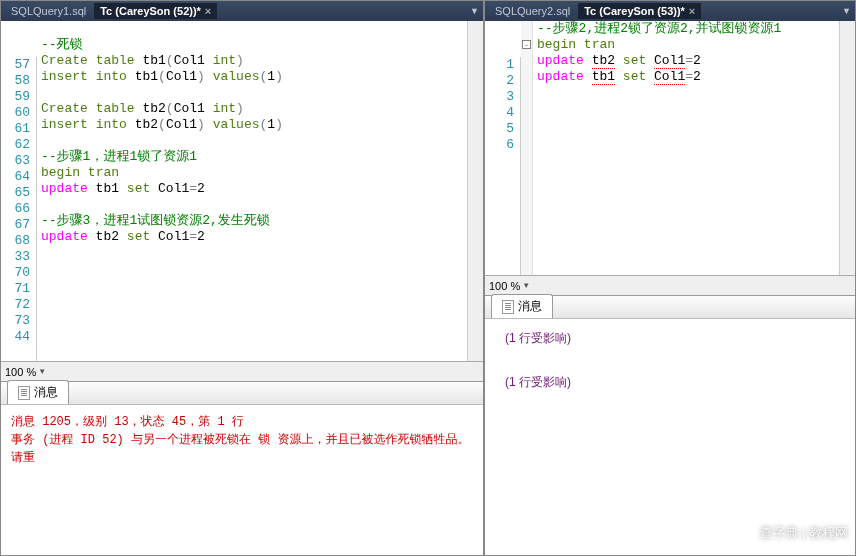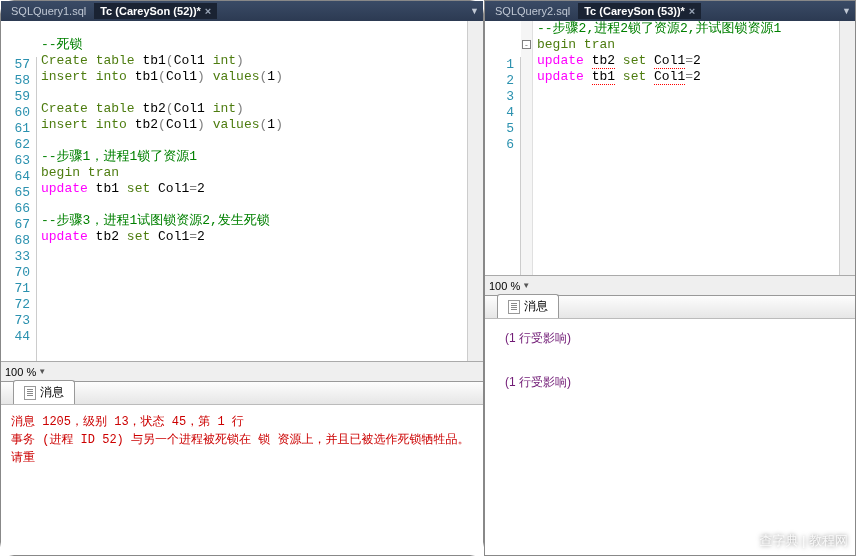--- a/index.html
+++ b/index.html
@@ -7,21 +7,21 @@
   font-family: Consolas, "Courier New", monospace;
   font-size: 13px;
   background: #fff;
   width: 856px;
   height: 556px;
   overflow: hidden;
   position: relative;
 }
 .container { display: flex; width: 100%; height: 100%; }
 .pane { display: flex; flex-direction: column; height: 100%; border: 1px solid #888; }
-.pane-left { width: 484px; border-radius: 14px; }
+.pane-left { width: 484px; }
 .pane-right { flex: 1; }
 .tab-bar {
   background: linear-gradient(#3a4b66, #2c3a52);
   height: 20px;
   display: flex;
   align-items: center;
   color: #c0c8d4;
   font-family: "Segoe UI", sans-serif;
   font-size: 11px;
   padding-left: 4px;
@@ -92,21 +92,21 @@
 }
 .zoom { display: flex; align-items: center; gap: 2px; }
 .zoom-arrow { font-size: 8px; color: #555; }
 .msg-tabbar {
   height: 24px;
   background: linear-gradient(#fdfdfd, #e6e6e6);
   border-top: 1px solid #999;
   border-bottom: 1px solid #bbb;
   display: flex;
   align-items: flex-end;
-  padding-left: 12px;
+  padding-left: 6px;
 }
 .msg-tab {
   display: flex;
   align-items: center;
   gap: 4px;
   padding: 3px 10px;
   border: 1px solid #999;
   border-bottom: none;
   background: #fff;
   font-family: "Microsoft YaHei","Segoe UI",sans-serif;
@@ -122,21 +122,21 @@
   font-size: 12px;
   background: #fff;
   overflow: auto;
 }
 .msg-left { height: 150px; font-family: Liberation Mono, monospace; }
 .msg-right { height: 236px; }
 .err { color: #cc0000; line-height: 18px; }
 .ok  { color: #701a75; line-height: 22px; padding-left: 10px; }
 .watermark {
   position: absolute;
-  right: 8px; bottom: 6px;
+  right: 8px; bottom: 14px;
   font-family: "Microsoft YaHei", sans-serif;
   font-size: 13px;
   color: rgba(255,255,255,0.85);
   text-shadow: 0 0 4px rgba(0,0,0,0.5);
   pointer-events: none;
 }
 .scrollbar-stub { width: 16px; background: #efefef; border-left: 1px solid #ccc; }
 </style>
 </head>
 <body>

